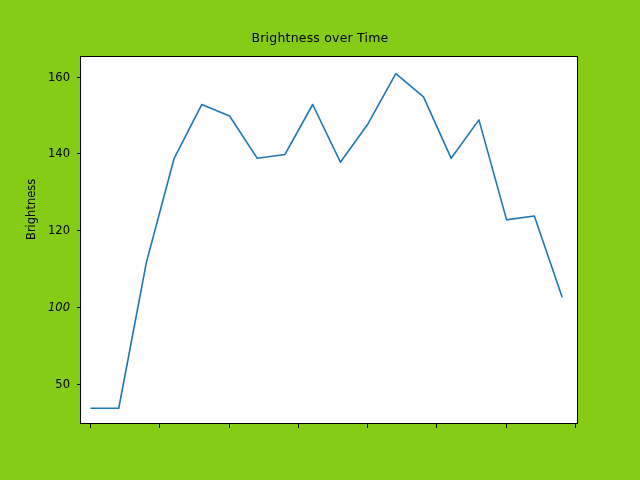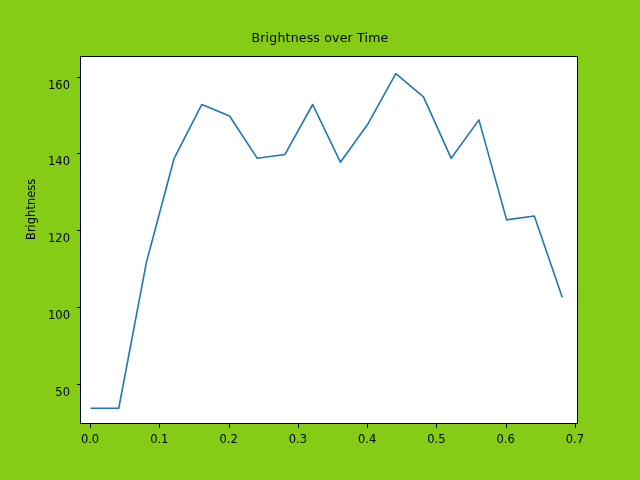--- a/index.html
+++ b/index.html
@@ -63,21 +63,20 @@
     top: 0px;
   }
   .ytick-label {
     position: absolute;
     right: 0;
     font-size: 11.5px;
     color: #000000;
     text-align: right;
     transform: translateY(-50%);
     white-space: nowrap;
-    margin-top: 8px;
   }
   .xtick-label {
     position: absolute;
     font-size: 11.5px;
     color: #000000;
     text-align: center;
     transform: translateX(-50%);
     white-space: nowrap;
   }
   #ylabel {
@@ -132,21 +131,21 @@
 <body>
 
 <div id="figure">
 
   <div id="chart-title">Brightness over Time</div>
 
   <div id="ylabel">Brightness</div>
 
   <div id="ytick-labels">
       <div class="ytick-label" style="top: 328.201px;">50</div>
-      <div class="ytick-label" style="top: 251.294px;">100</div>
+      <div class="ytick-label" style="top: 251.294px; font-style: italic;">100</div>
       <div class="ytick-label" style="top: 174.387px;">120</div>
       <div class="ytick-label" style="top: 97.4796px;">140</div>
       <div class="ytick-label" style="top: 20.5726px;">160</div>
     </div>
   <div id="ytick-marks">
       <div class="tick-mark ytick-mark" style="top: 328.201px;"></div>
       <div class="tick-mark ytick-mark" style="top: 251.294px;"></div>
       <div class="tick-mark ytick-mark" style="top: 174.387px;"></div>
       <div class="tick-mark ytick-mark" style="top: 97.4796px;"></div>
       <div class="tick-mark ytick-mark" style="top: 20.5726px;"></div>
@@ -161,25 +160,15 @@
   <div id="xtick-marks">
       <div class="tick-mark xtick-mark" style="left: 10.0431px;"></div>
       <div class="tick-mark xtick-mark" style="left: 79.306px;"></div>
       <div class="tick-mark xtick-mark" style="left: 148.569px;"></div>
       <div class="tick-mark xtick-mark" style="left: 217.832px;"></div>
       <div class="tick-mark xtick-mark" style="left: 287.095px;"></div>
       <div class="tick-mark xtick-mark" style="left: 356.357px;"></div>
       <div class="tick-mark xtick-mark" style="left: 425.62px;"></div>
       <div class="tick-mark xtick-mark" style="left: 494.883px;"></div>
     </div>
-  <div id="xtick-labels">
-      <div class="xtick-label" style="left: 10.0431px; top: 2px;">0.0</div>
-      <div class="xtick-label" style="left: 79.306px; top: 2px;">0.1</div>
-      <div class="xtick-label" style="left: 148.569px; top: 2px;">0.2</div>
-      <div class="xtick-label" style="left: 217.832px; top: 2px;">0.3</div>
-      <div class="xtick-label" style="left: 287.095px; top: 2px;">0.4</div>
-      <div class="xtick-label" style="left: 356.357px; top: 2px;">0.5</div>
-      <div class="xtick-label" style="left: 425.62px; top: 2px;">0.6</div>
-      <div class="xtick-label" style="left: 494.883px; top: 2px;">0.7</div>
-    </div>
 
 
 </div>
 
 </body></html>

